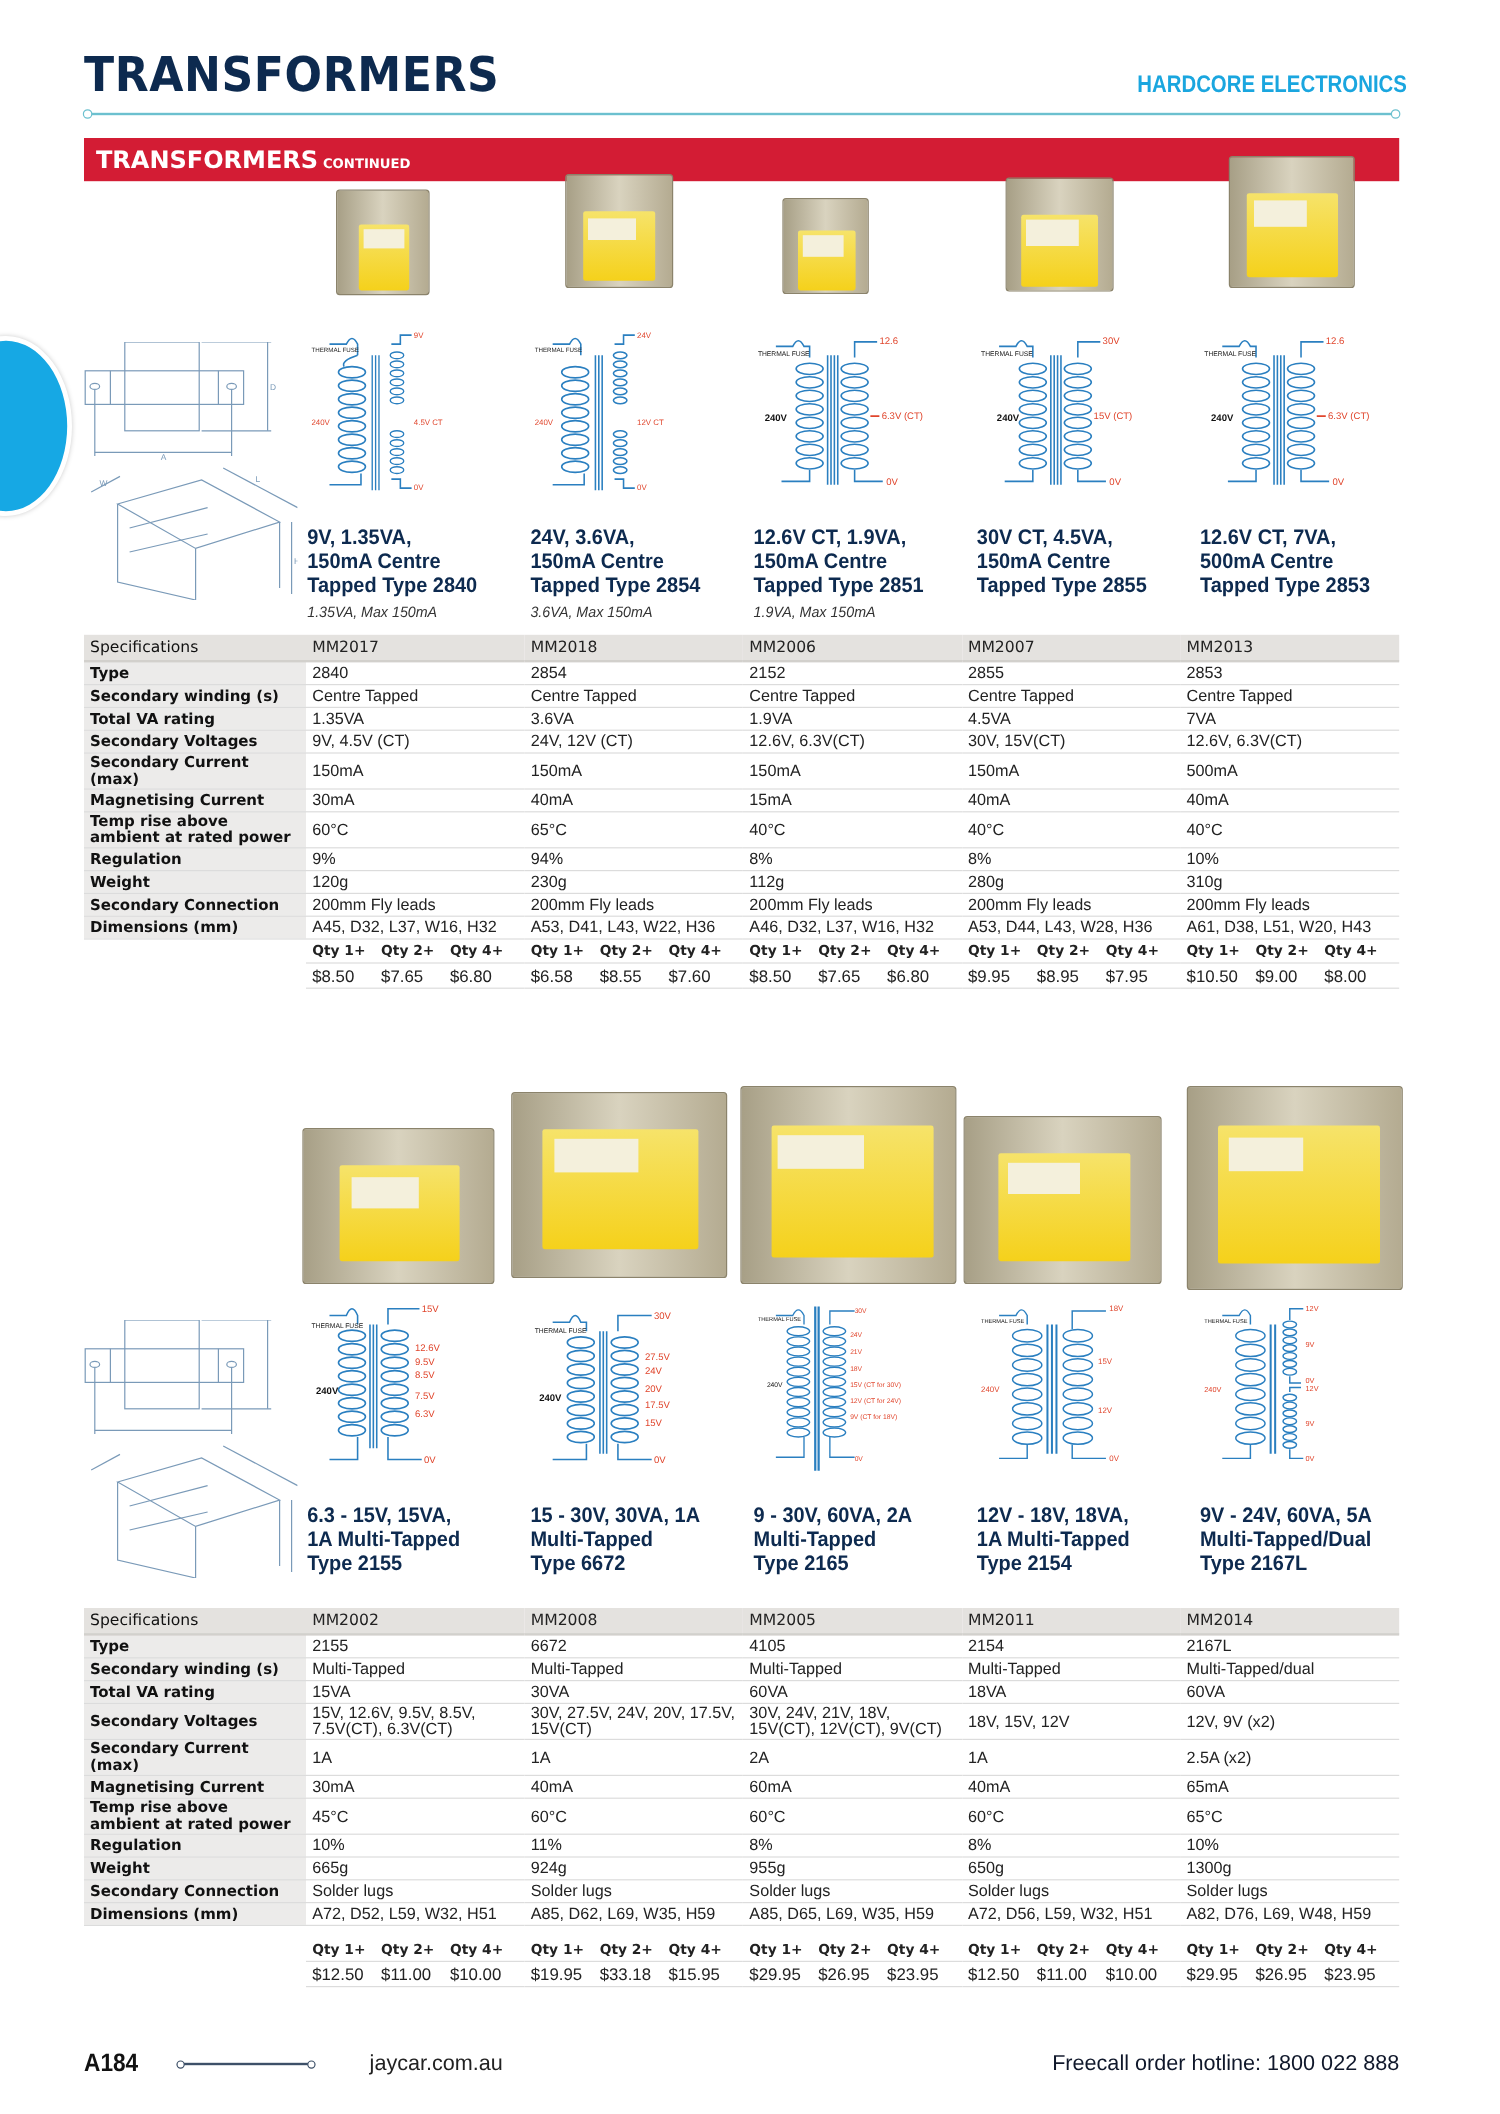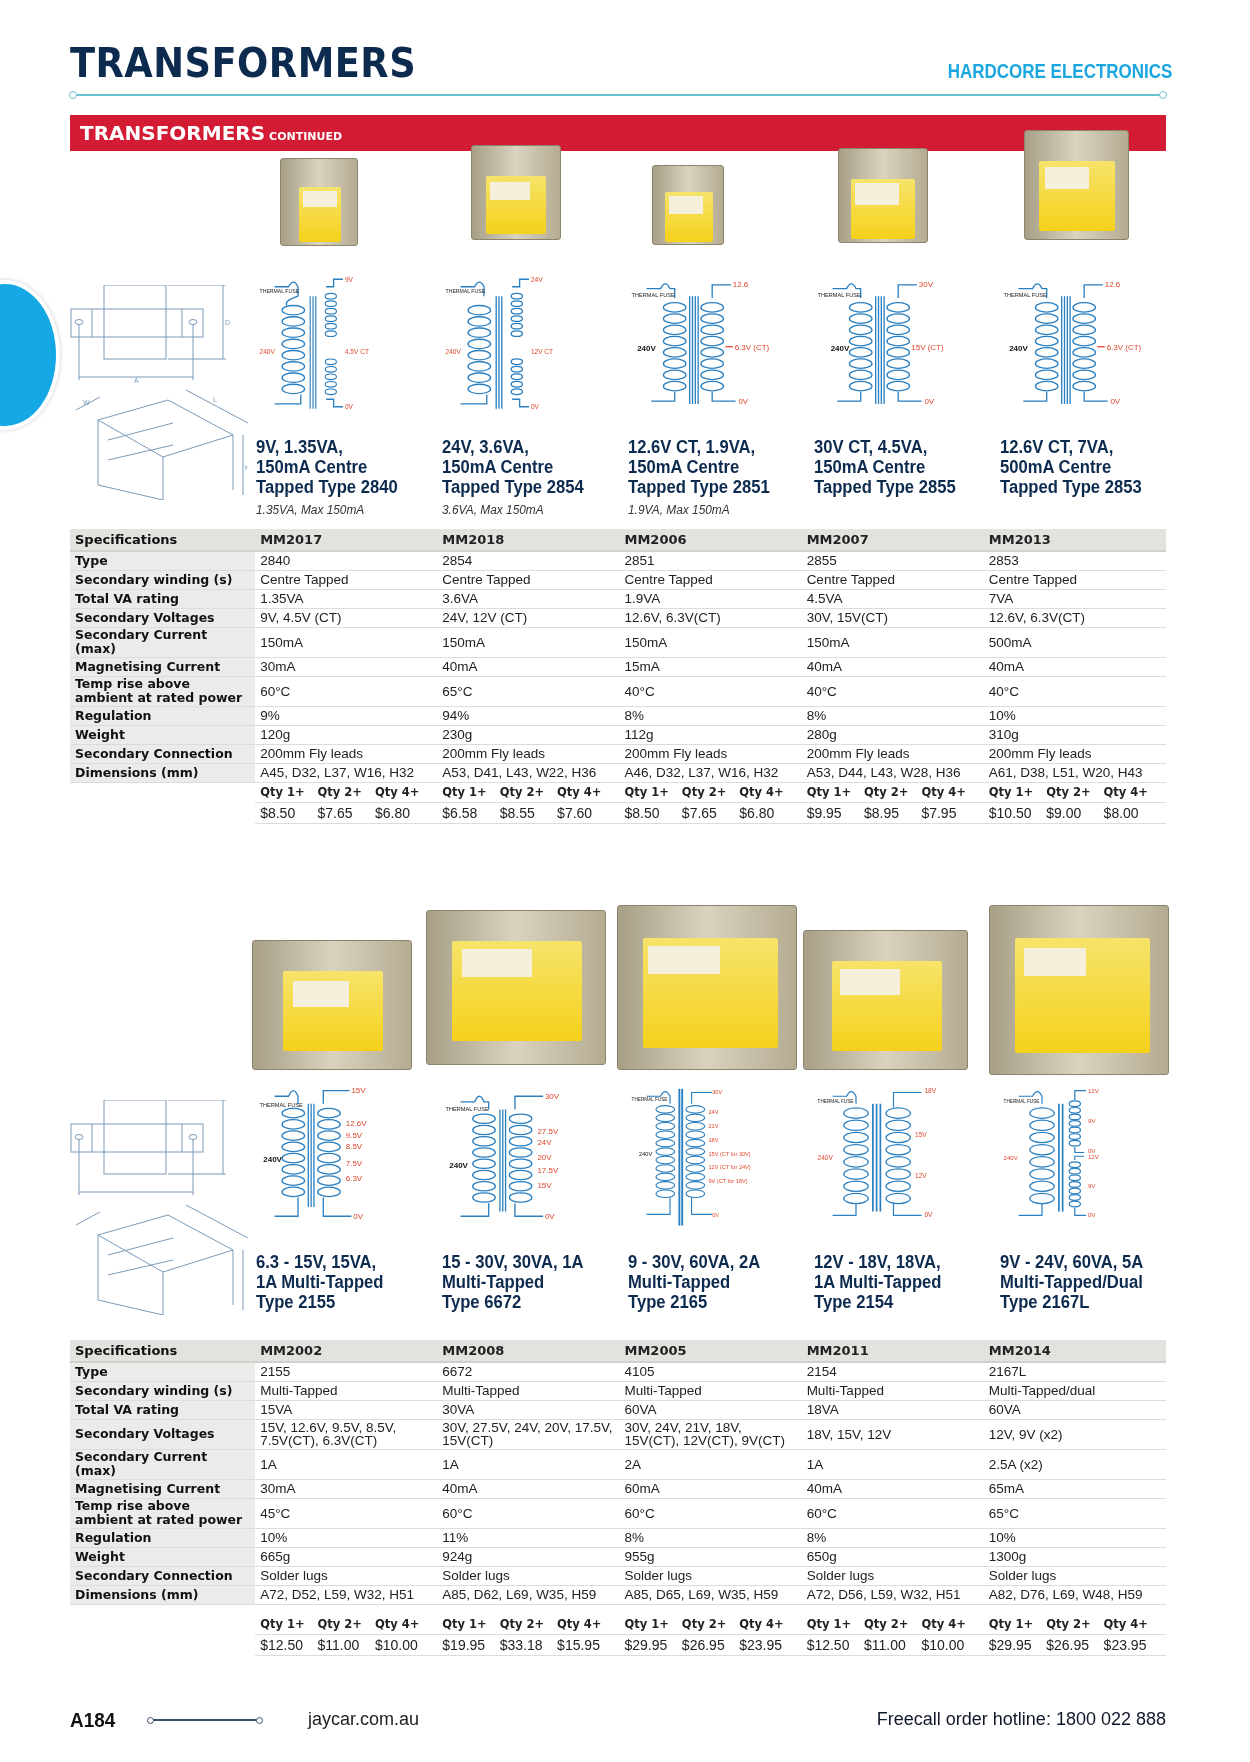--- a/index.html
+++ b/index.html
@@ -23,21 +23,21 @@
   .xf .coil { position: absolute; background: linear-gradient(180deg,#f6e36a,#f5d11b); border-radius: 2px; }
   .xf .label { position: absolute; background: #f4f0dc; }
   .schem-row { position: absolute; left: 250px; width: 930px; display: flex; }
   .schem { width: 186px; height: 150px; }
   .titles-row { position: absolute; left: 256px; width: 930px; display: flex; justify-content: space-between; }
   .ptitle { width: 186px; font-weight: bold; font-size: 17.5px; line-height: 20px; color: #0d2a4f; font-family: "Liberation Sans", sans-serif; transform: scaleX(0.95); transform-origin: left; }
   .psub { font-weight: normal; font-style: italic; font-size: 12.5px; color: #333; margin-top: 6px; line-height: 14px; }
   table.spec { position: absolute; left: 70px; width: 1096px; border-collapse: collapse; font-size: 13.5px; }
   table.spec td { border-bottom: 1px solid #dcdcdc; padding: 0 5px; vertical-align: middle; color: #222; font-family: "Liberation Sans", sans-serif; transform-origin: left; }
   table.spec td.lbl { width: 185px; background: #ecebea; font-weight: bold; color: #111; line-height: 14px; font-family: "DejaVu Sans", sans-serif; font-size: 12.5px; }
-  table.spec tr.hdr td { background: #e4e2df; font-weight: bold; font-family: "DejaVu Sans", sans-serif; font-size: 13px; border-bottom: 2px solid #d2d0cc; }
+  table.spec tr.hdr td { background: #e4e2df; font-weight: normal; font-family: "DejaVu Sans", sans-serif; font-size: 13px; border-bottom: 2px solid #d2d0cc; }
   table.spec td.val { width: 182px; }
   table.spec tr.qty td, table.spec tr.price td { padding: 0 5px; }
   table.spec tr.price td { font-size: 14px; }
   .sub3 { display: flex; }
   .sub3 span { flex: 1; }
   .footer { position: absolute; top: 1708px; left: 70px; width: 1096px; height: 24px; font-size: 19px; }
   .footer .pg { position: absolute; left: 0; top: 0; font-weight: bold; font-size: 21px; color: #111; transform: scaleX(0.9); transform-origin: left; }
   .footer .rule { position: absolute; left: 80px; top: 11px; width: 110px; height: 2px; background: #3d5068; }
   .footer .rule::before, .footer .rule::after { content: ""; position: absolute; top: -2px; width: 5px; height: 5px; border: 1px solid #3d5068; border-radius: 50%; background: #fff; }
   .footer .rule::before { left: -3px; } .footer .rule::after { right: -3px; }
@@ -371,21 +371,21 @@
         <td class="val" colspan="1">MM2017</td>
         <td class="val" colspan="1">MM2018</td>
         <td class="val" colspan="1">MM2006</td>
         <td class="val" colspan="1">MM2007</td>
         <td class="val" colspan="1">MM2013</td>
       </tr>
       <tr style="height:19px">
         <td class="lbl">Type</td>
         <td class="val" style="line-height:13px">2840</td>
         <td class="val" style="line-height:13px">2854</td>
-        <td class="val" style="line-height:13px">2851</td>
+        <td class="val" style="line-height:13px">2152</td>
         <td class="val" style="line-height:13px">2855</td>
         <td class="val" style="line-height:13px">2853</td>
       </tr>
       <tr style="height:19px">
         <td class="lbl">Secondary winding (s)</td>
         <td class="val" style="line-height:13px">Centre Tapped</td>
         <td class="val" style="line-height:13px">Centre Tapped</td>
         <td class="val" style="line-height:13px">Centre Tapped</td>
         <td class="val" style="line-height:13px">Centre Tapped</td>
         <td class="val" style="line-height:13px">Centre Tapped</td>

